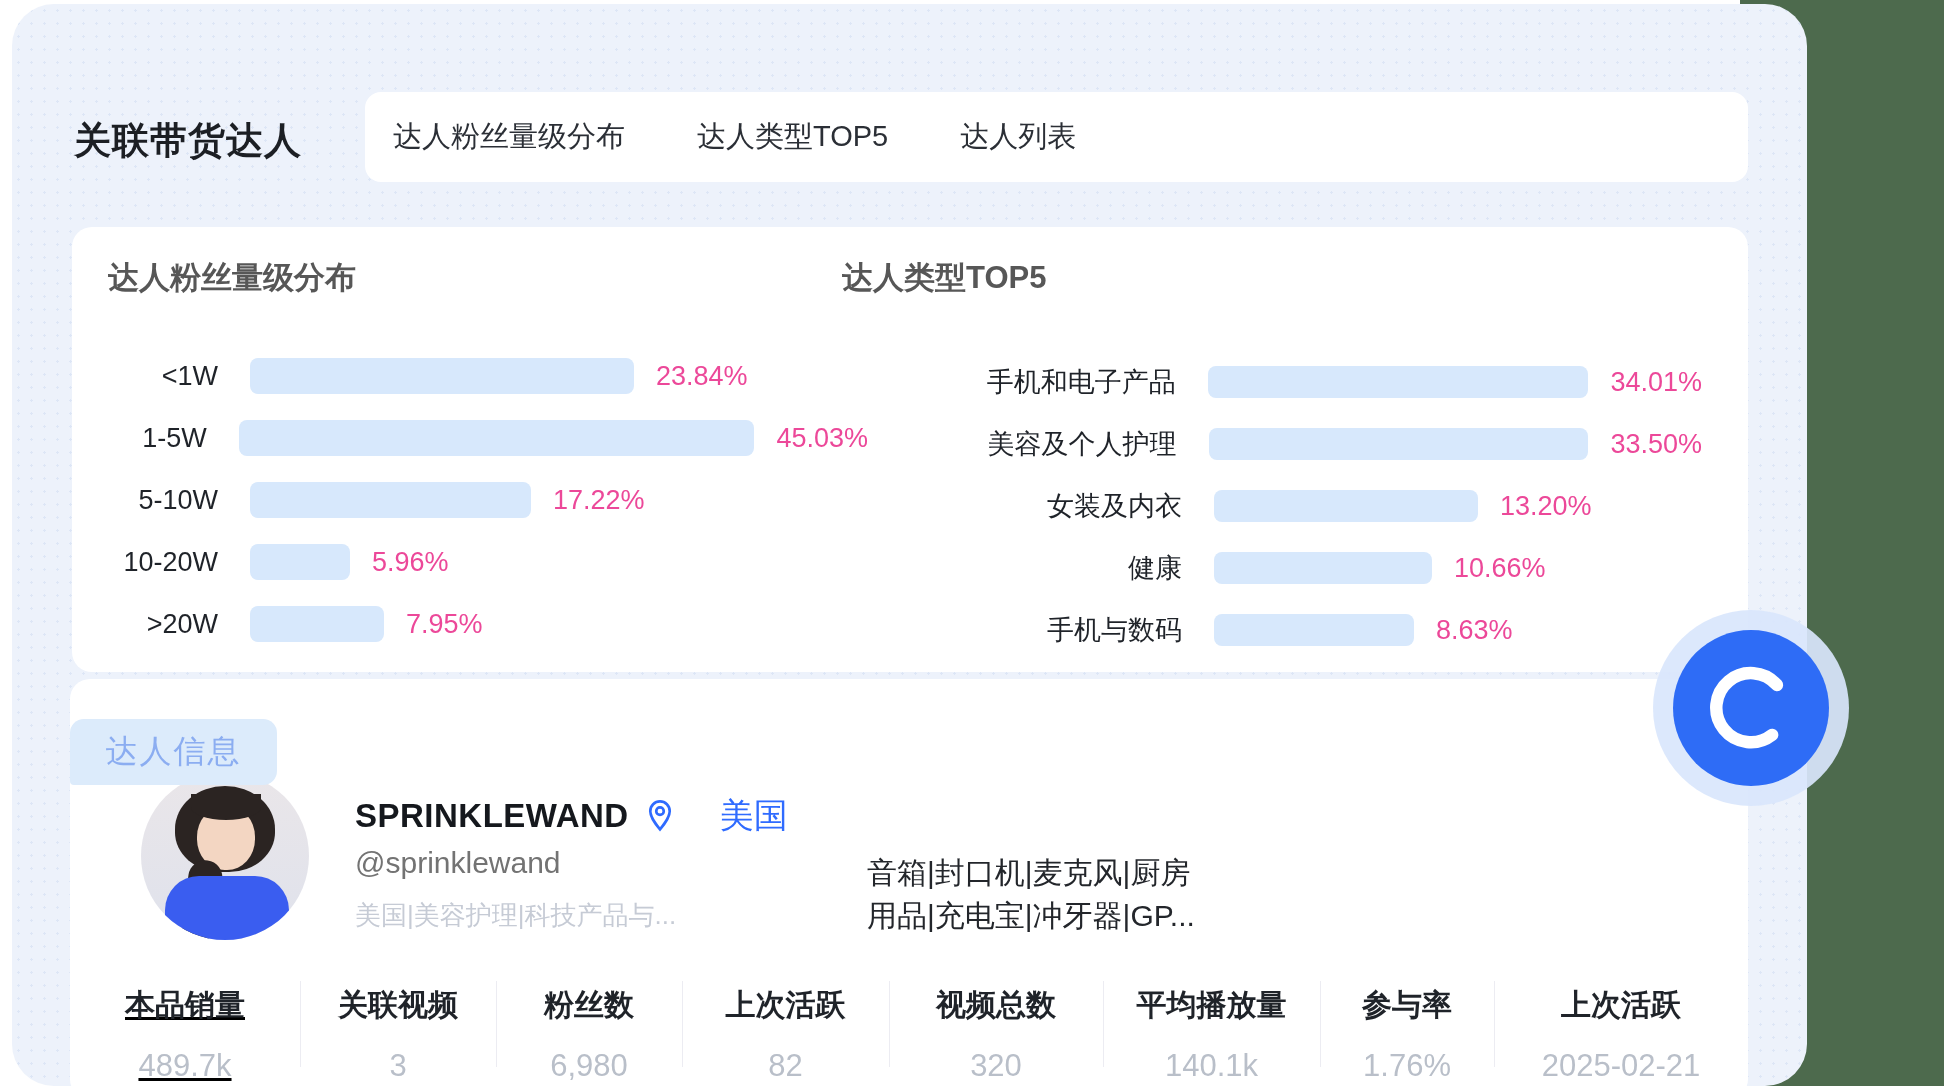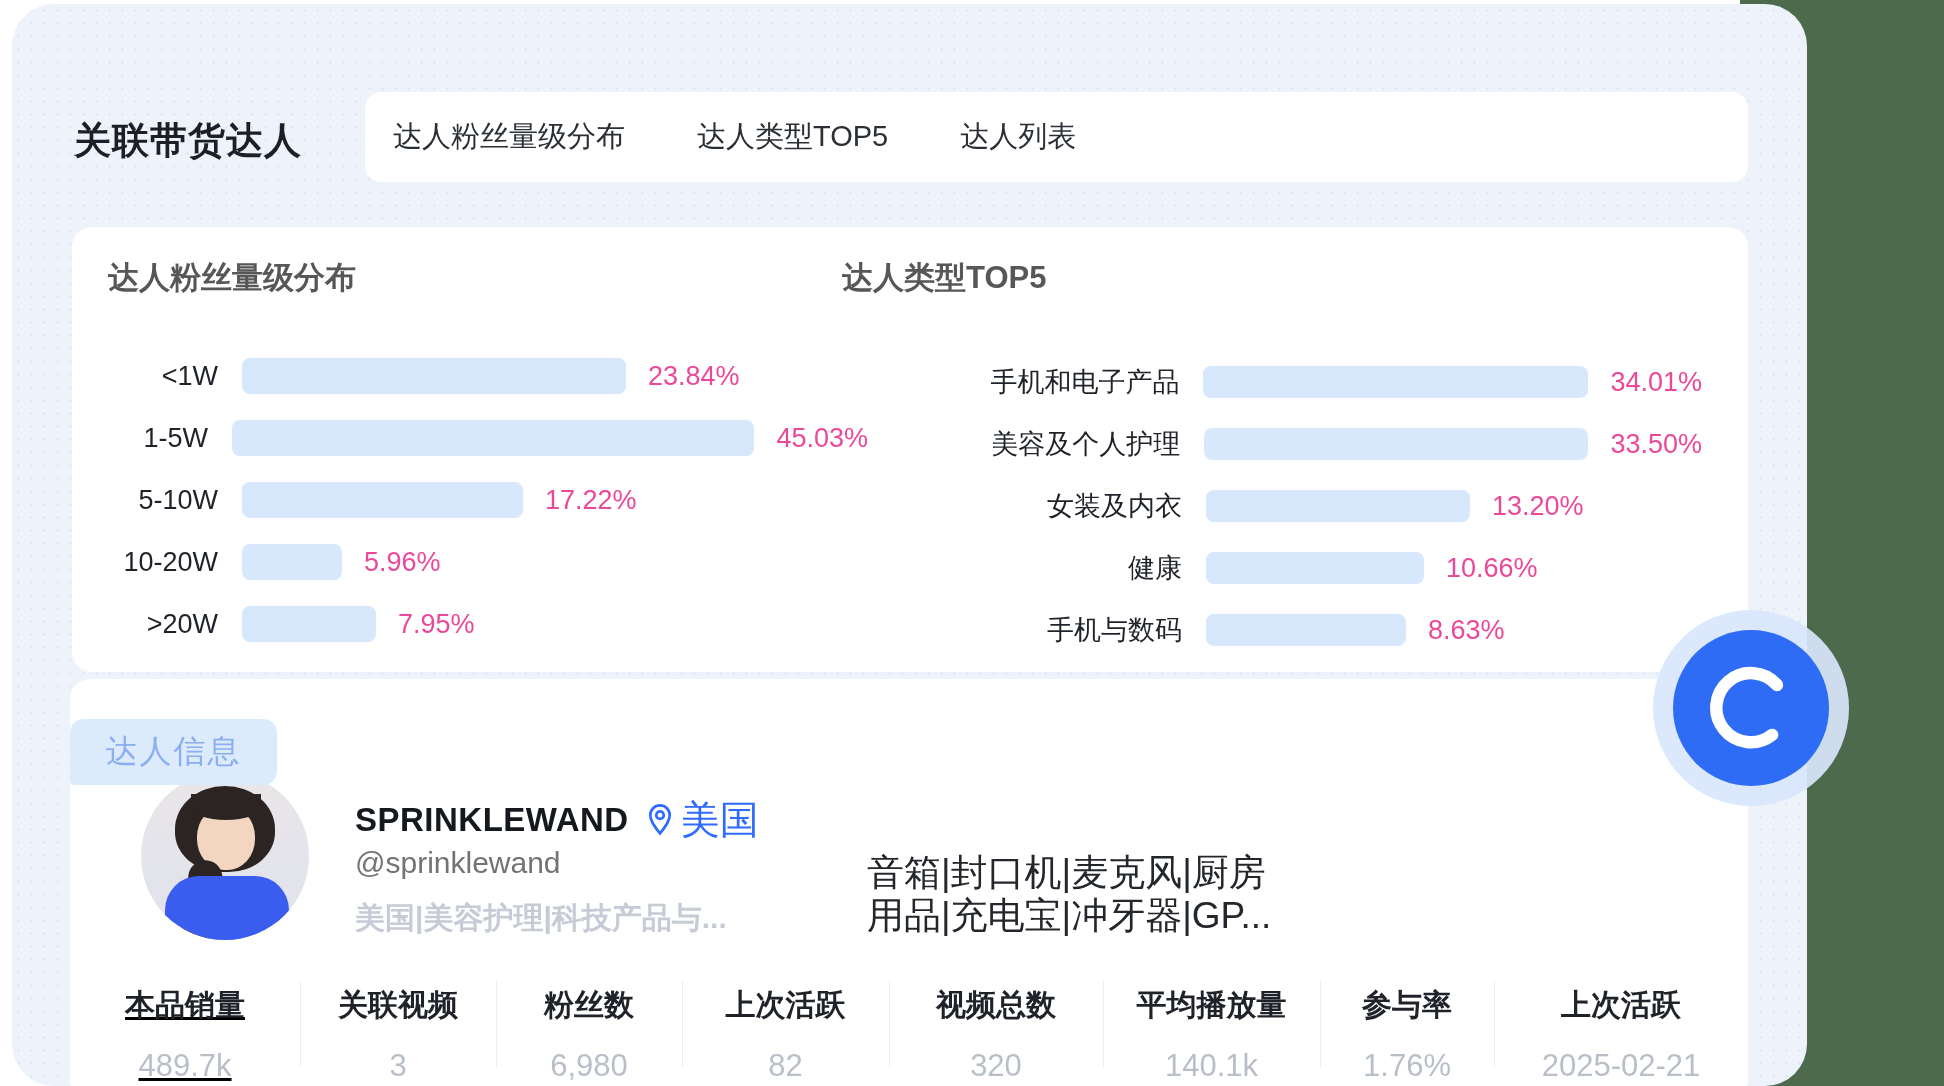--- a/index.html
+++ b/index.html
@@ -36,21 +36,21 @@
     position:absolute;left:60px;top:223px;width:1676px;height:445px;
     background:#ffffff;border-radius:20px;
   }
   .chart{position:absolute;top:30px;}
   .chart.left{left:36px;width:760px;}
   .chart.right{left:770px;width:860px;}
   .chart-title{font-size:31px;font-weight:700;color:#575757;}
   .chart-rows{margin-top:46px;}
   .chart.right .chart-rows{margin-top:52px;}
   .crow{height:62px;display:flex;align-items:center;}
-  .crow .cat{text-align:right;font-size:27px;color:#1f2329;padding-right:24px;box-sizing:content-box;}
+  .crow .cat{text-align:right;font-size:27px;color:#1f2329;padding-right:32px;box-sizing:content-box;}
   .chart.left .crow .cat{width:110px;}
   .chart.right .crow .cat{width:340px;}
   .crow .bar{height:36px;border-radius:8px;background:#d7e8fc;}
   .chart.right .crow .bar{height:32px;}
   .crow .pct{margin-left:22px;font-size:27px;color:#ec4899;white-space:nowrap;}
 
   .creator-badge{
     position:absolute;left:58px;top:675px;width:207px;height:66px;
     background:#dcebfb;border-radius:14px 14px 14px 4px;
     display:flex;align-items:center;justify-content:center;
@@ -66,24 +66,24 @@
   }
   .avatar .hair{position:absolute;left:34px;top:14px;width:100px;height:86px;background:#2b2422;border-radius:50% 50% 46% 46%;}
   .avatar .face{position:absolute;left:56px;top:34px;width:58px;height:64px;background:#f3d6c2;border-radius:48%;}
   .avatar .fringe{position:absolute;left:50px;top:22px;width:70px;height:26px;background:#2b2422;border-radius:0 0 60% 60%;}
   .avatar .braid{position:absolute;left:44px;top:88px;width:34px;height:82px;background:#2b2422;border-radius:18px;transform:rotate(8deg);}
   .avatar .body{position:absolute;left:24px;top:104px;width:124px;height:70px;background:#3a5df0;border-radius:34px 34px 0 0;}
   .name-row{position:absolute;left:285px;top:114px;display:flex;align-items:center;gap:16px;}
   .creator-name{font-size:33px;font-weight:700;color:#15181d;letter-spacing:0.5px;}
   .loc{display:flex;align-items:center;gap:6px;}
   .loc svg{display:block;}
-  .loc-label{font-size:39px;color:#2f6bff;}
+  .loc-label{font-size:34px;color:#2f6bff;margin-left:39px;}
   .creator-handle{position:absolute;left:285px;top:167px;font-size:30px;color:#737373;}
-  .creator-tags{position:absolute;left:285px;top:219px;font-size:30px;color:#c6cbd5;font-weight:bold;}
-  .products{position:absolute;left:797px;top:172px;font-size:37px;color:#23262b;line-height:43px;}
+  .creator-tags{position:absolute;left:285px;top:219px;font-size:26px;color:#c6cbd5;}
+  .products{position:absolute;left:797px;top:172px;font-size:30px;color:#23262b;line-height:43px;}
 
   .stats{position:absolute;left:0;top:300px;width:1678px;display:flex;}
   .stat-col{position:relative;display:flex;flex-direction:column;align-items:center;padding-top:6px;}
   .stat-col + .stat-col::before{
     content:"";position:absolute;left:0;top:2px;width:1px;height:86px;background:#ececf2;
   }
   .stat-label{font-size:30px;font-weight:700;color:#1f2329;}
   .stat-value{margin-top:22px;font-size:31px;color:#b9bfc9;}
 
   .logo-glow{

